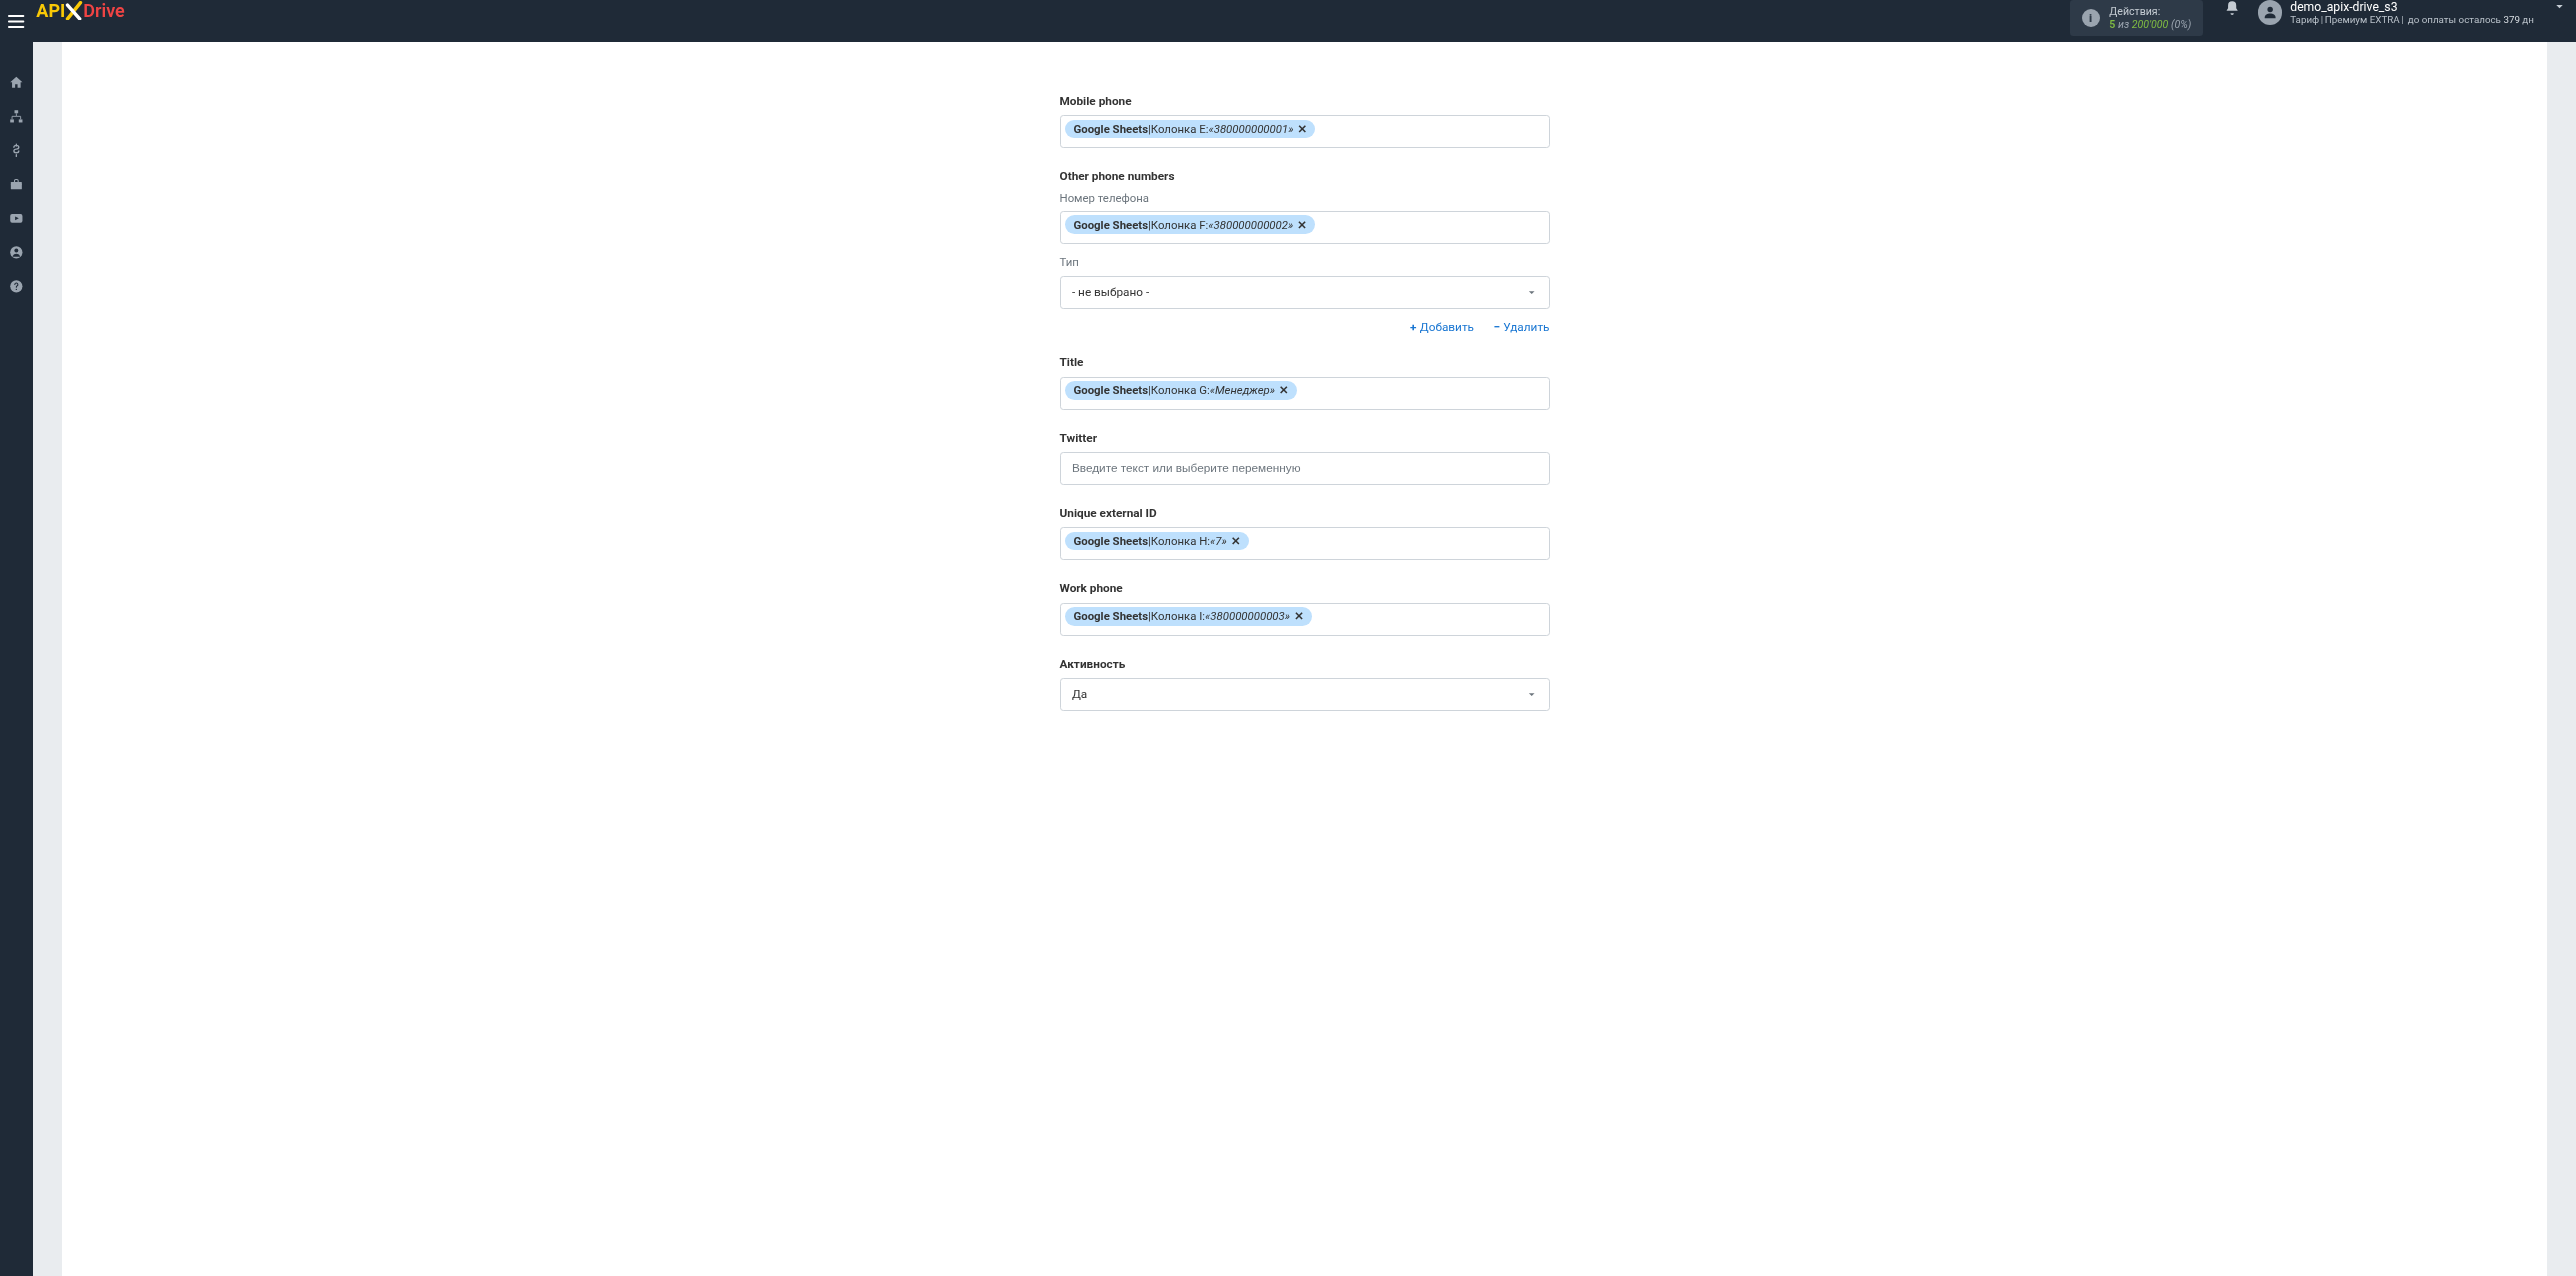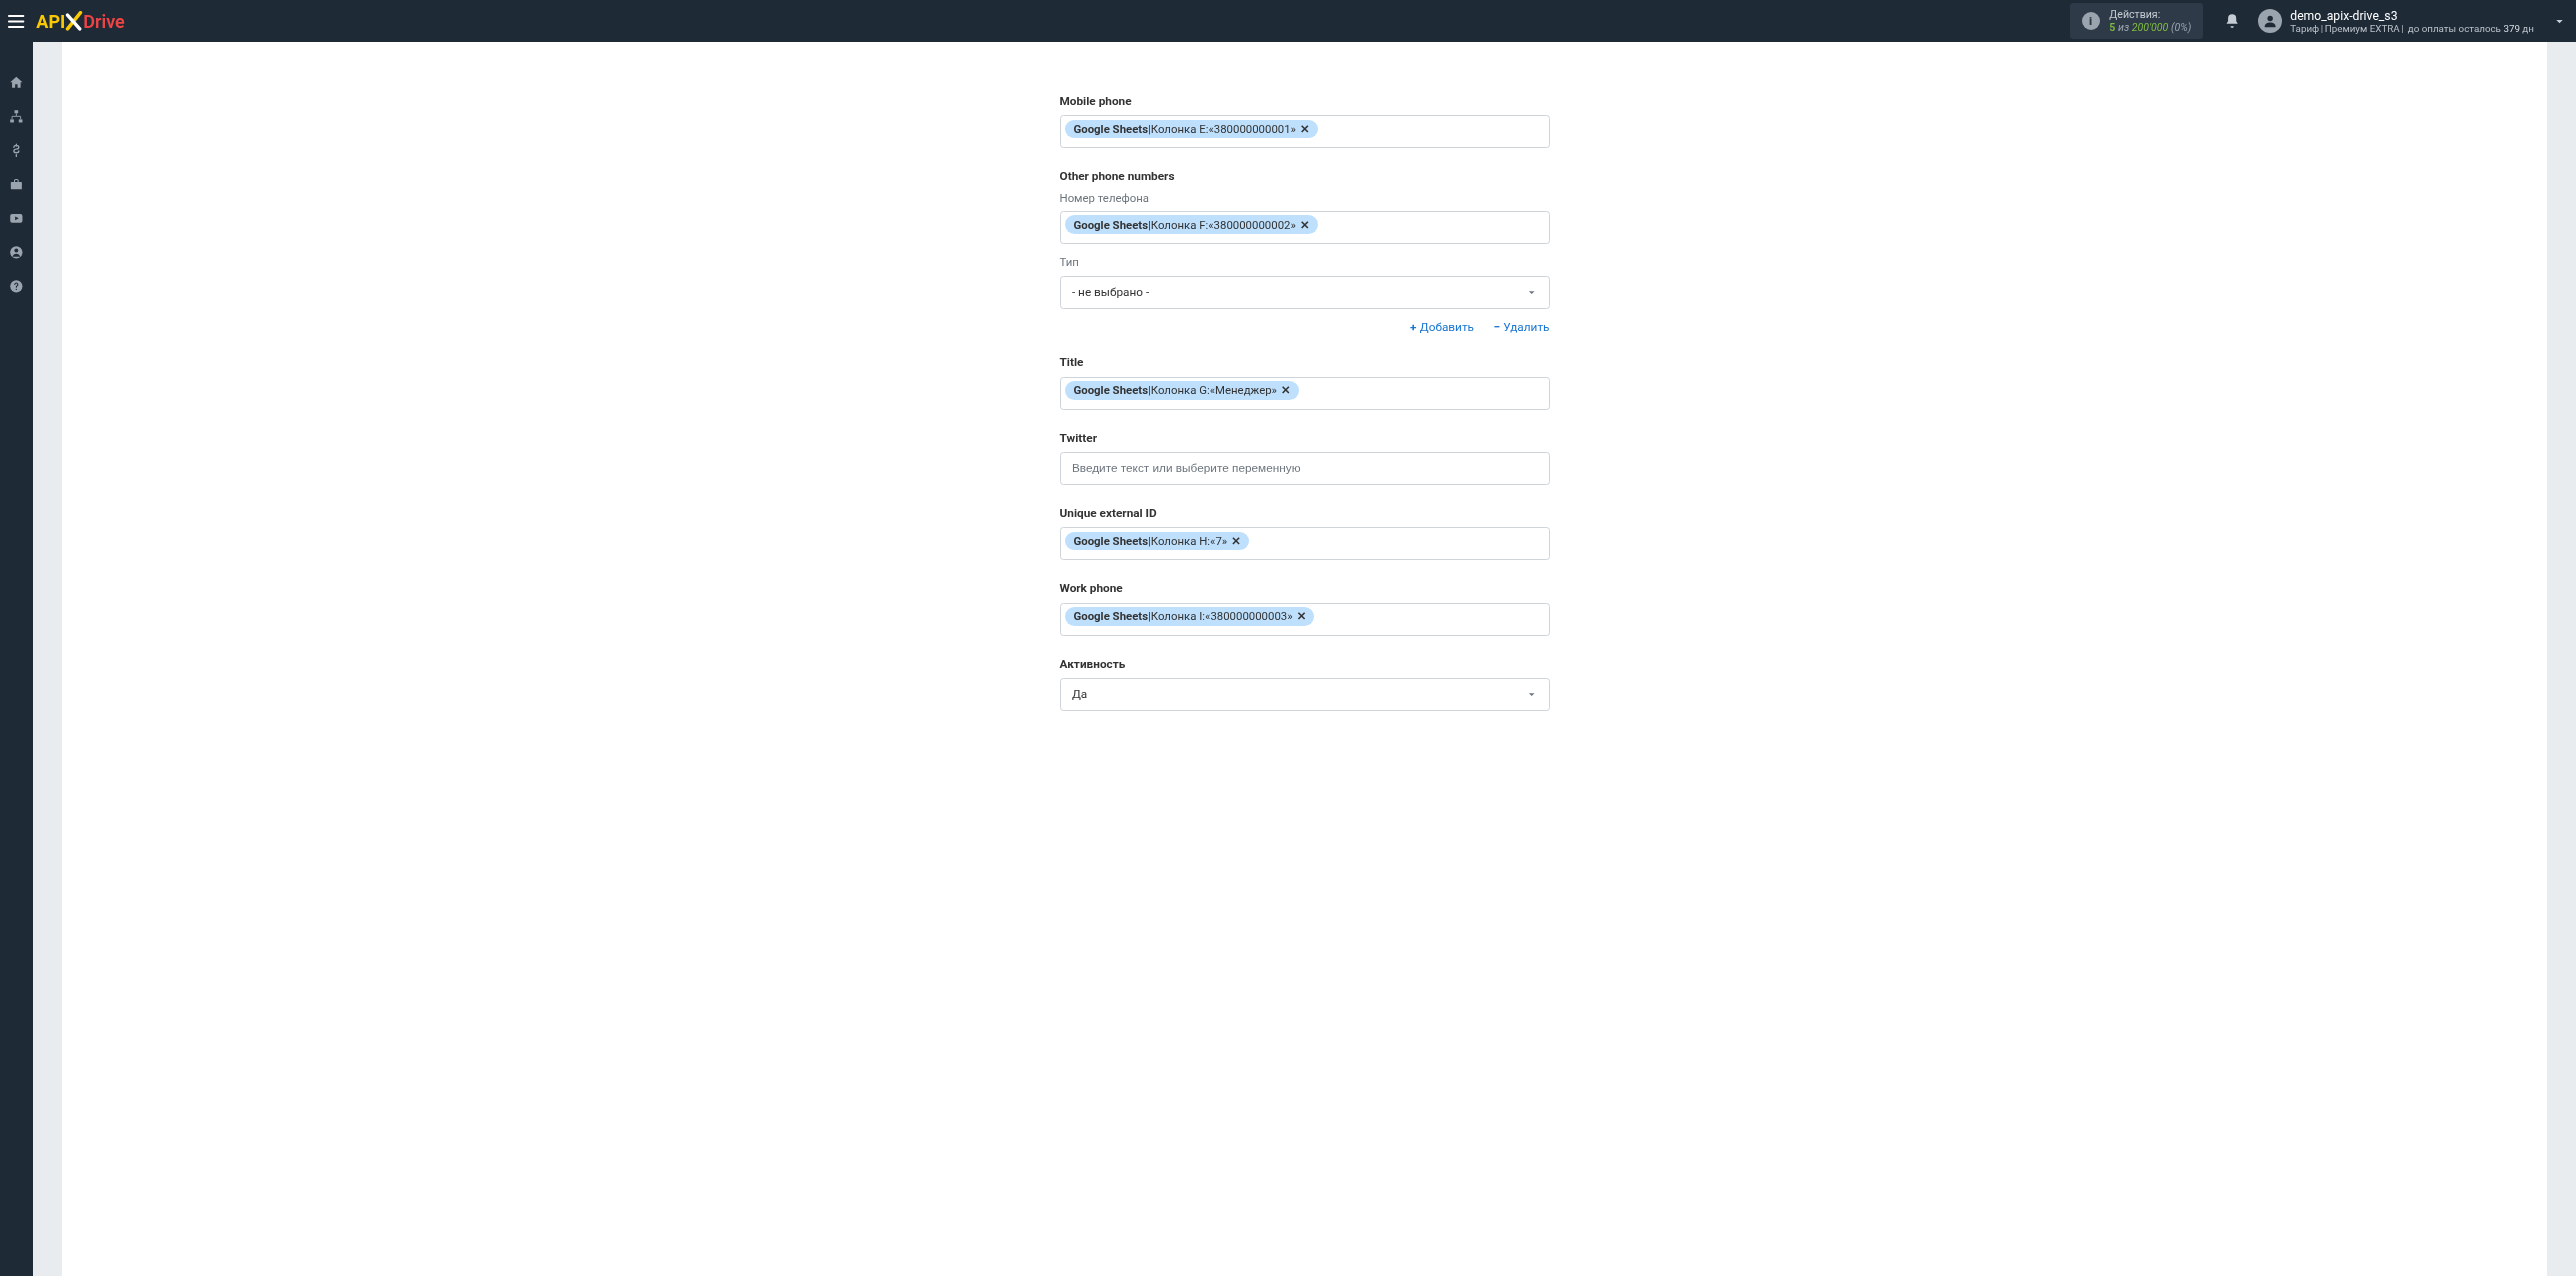--- a/index.html
+++ b/index.html
@@ -1,17 +1,17 @@
 <!DOCTYPE html>
 <html style="font-size:13px"><head>
 <meta charset="utf-8">
 <style>
 *{box-sizing:border-box;margin:0;padding:0}
 body{font-family:-apple-system,BlinkMacSystemFont,"Segoe UI",Roboto,Arial,sans-serif;font-size:11.4px;color:#333;background:#e9ecef}
-.header{height:42px;background:#1f2a37;display:flex;align-items:center;color:#fff;position:relative;z-index:10}
+.header{height:42px;background:#1f2a37;display:flex;align-items:flex-start;color:#fff;position:relative;z-index:10}
 .menu-btn{width:33px;height:42px;display:flex;align-items:center;justify-content:center;cursor:pointer}
 .menu-btn svg{fill:#fff}
 .logo{display:flex;align-items:center;font-size:18px;font-weight:700;margin-left:3.3px}
 .logo .api{color:#f9c906}
 .logo .drive{color:#ef4444;font-weight:600}
 .spacer{flex:1}
 .actions-badge{background:#2e3a48;border-radius:3.3px;padding:4.9px 11.4px;display:flex;align-items:center;margin-right:14.7px}
 .actions-badge .info-ic{width:18px;height:18px;background:#9aa4af;border-radius:50%;display:flex;align-items:center;justify-content:center;margin-right:9.8px;font-weight:900;color:#2e3a48}
 .actions-badge .txt{font-size:10.6px;line-height:1.25}
 .actions-badge .lbl{color:#c5ccd3}
@@ -36,21 +36,21 @@
 .card{background:#fff;min-height:100%;max-width:100%;padding:0;border-radius:0}
 .form{max-width:490px;margin:0 auto;padding:52px 0 0 0}
 .field{margin-bottom:21px}
 .field .label{font-weight:700;font-size:11.8px;margin-bottom:7.3px;color:#333}
 .field .sublabel{color:#6c757d;font-size:11.4px;margin-bottom:6.5px}
 .tag-input{border:0.8px solid #ced4da;border-radius:3.3px;min-height:33px;padding:3.3px 4.9px;display:flex;align-items:flex-start;flex-wrap:wrap;cursor:text}
 .tag{background:#bee0fd;border-radius:9.8px;padding:2.4px 8.1px;font-size:11.4px;display:inline-flex;align-items:center;color:#333}
 .tag .src{font-weight:700}
 .tag .sep{color:#333}
 .tag .col{color:#333}
-.tag .val{color:#333}
+.tag .val{font-style:italic;color:#333}
 .tag .rm{margin-left:4.1px;cursor:pointer;font-weight:700;color:#333}
 .text-input{border:0.8px solid #ced4da;border-radius:3.3px;height:33px;width:100%;padding:0 11.4px;font-size:11.8px;color:#333;outline:none}
 .text-input::placeholder{color:#6c757d}
 .select{border:0.8px solid #ced4da;border-radius:3.3px;height:33px;width:100%;padding:0 11.4px;font-size:11.8px;display:flex;align-items:center;justify-content:space-between;cursor:pointer;color:#333;background:#fff}
 .select svg{fill:#6c757d}
 .row-actions{display:flex;justify-content:flex-end;gap:19.5px;margin-top:11.4px;font-size:11.8px}
 .link{color:#1976d2;cursor:pointer;display:inline-flex;align-items:center;gap:3.3px}
 .plus{font-weight:700}
 .pipe{color:#aeb6bd;margin:0 1.6px}
 </style>

